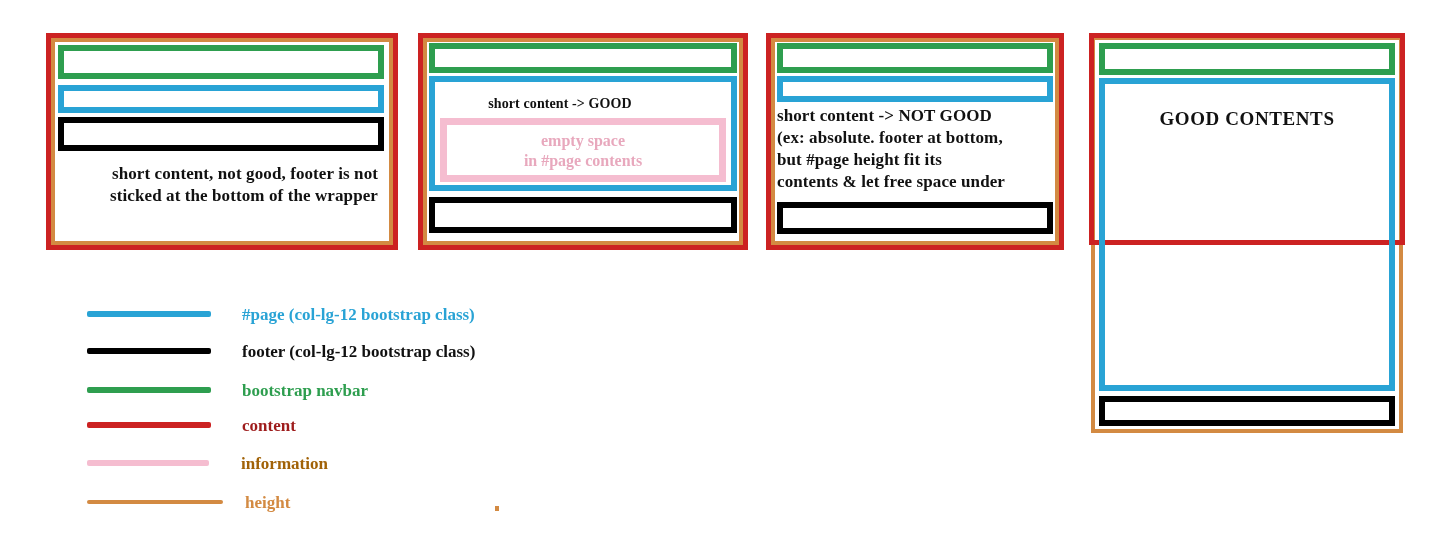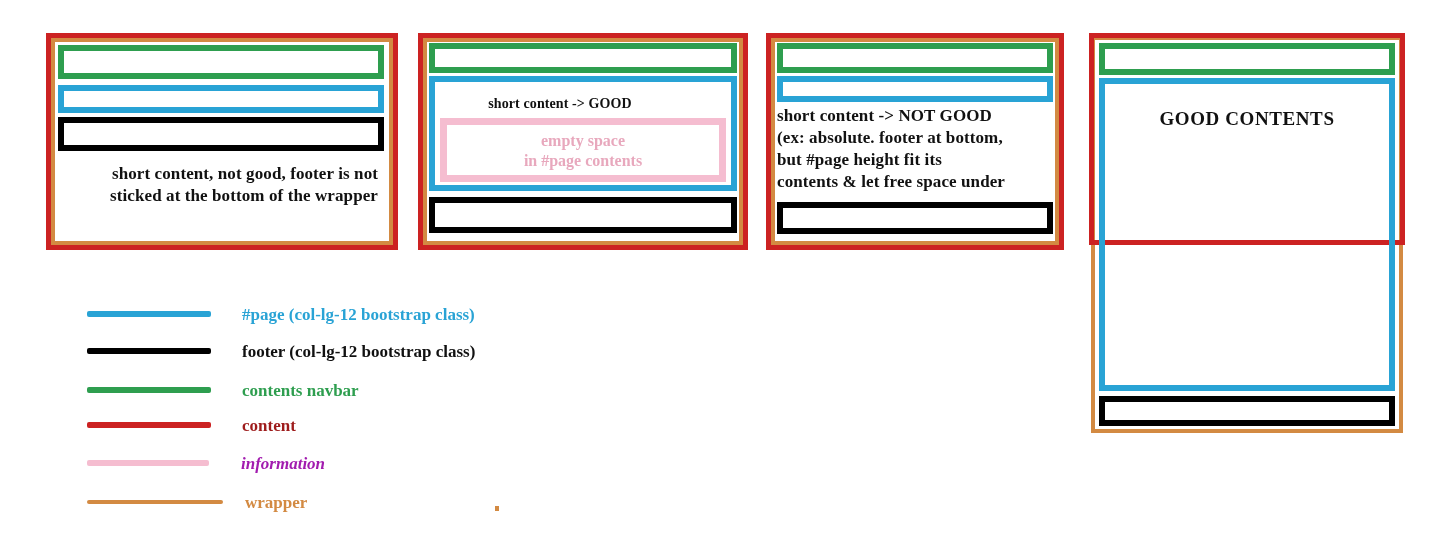--- a/index.html
+++ b/index.html
@@ -205,35 +205,35 @@
       <span class="legend-label" style="color:#29a3d5;">#page (col-lg-12 bootstrap class)</span>
     </div>
 
     <div class="legend-row" style="left:87px; top:340px;">
       <span class="legend-swatch" style="width:124px; height:6px; background:#000000; margin-right:31px;"></span>
       <span class="legend-label" style="color:#111111;">footer (col-lg-12 bootstrap class)</span>
     </div>
 
     <div class="legend-row" style="left:87px; top:379px;">
       <span class="legend-swatch" style="width:124px; height:6px; background:#2e9e4f; margin-right:31px;"></span>
-      <span class="legend-label" style="color:#2e9e4f;">contents navbar</span>
+      <span class="legend-label" style="color:#2e9e4f;">bootstrap navbar</span>
     </div>
 
     <div class="legend-row" style="left:87px; top:414px;">
       <span class="legend-swatch" style="width:124px; height:6px; background:#cc2222; margin-right:31px;"></span>
       <span class="legend-label" style="color:#9e1c1c;">content</span>
     </div>
 
     <div class="legend-row" style="left:87px; top:452px;">
       <span class="legend-swatch" style="width:122px; height:6px; background:#f5bdd0; margin-right:32px;"></span>
-      <span class="legend-label" style="color:#a21caf;font-style:italic;">information</span>
+      <span class="legend-label" style="color:#a16207;">information</span>
     </div>
 
     <div class="legend-row" style="left:87px; top:491px;">
       <span class="legend-swatch" style="width:136px; height:4px; background:#d38a42; margin-right:22px;"></span>
-      <span class="legend-label" style="color:#d38a42;">wrapper</span>
+      <span class="legend-label" style="color:#d38a42;">height</span>
     </div>
 
   </div>
 
   <div class="speck" style="left:495px; top:506px;"></div>
 
 </div>
 
 </body></html>

